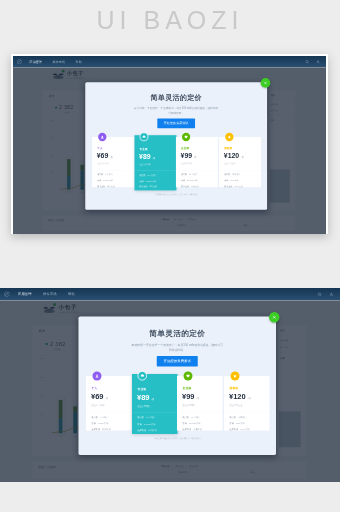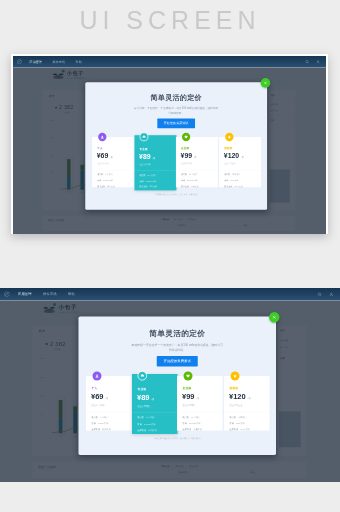--- a/index.html
+++ b/index.html
@@ -118,21 +118,21 @@
   .card.feat .c-tier,.card.feat .c-price,.card.feat .c-per{color:#fff;}
   .card.feat .c-sub{color:#cdeff1;}
   .card.feat .c-fk{color:#f0fbfb;}
   .card.feat .c-fv{color:#b9e9ec;}
 
   .m-foot{position:absolute;left:0;top:482px;width:790px;text-align:center;font-size:7.5px;color:#b0b8c4;}
 </style>
 </head>
 <body>
 
-<div class="page-title">UI SCREEN</div>
+<div class="page-title">UI BAOZI</div>
 
 <div class="shell" id="shell-top">
   <div class="screen-wrap" id="wrap-top">
       <div class="screen" style="transform: scale(0.230147);">
   <div class="navbar">
     <svg class="nav-logo" viewBox="0 0 24 24">
       <circle cx="12" cy="12" r="10" fill="none" stroke="#8ba2b6" stroke-width="1.6"></circle>
       <path d="M6 16 L17 7" stroke="#8ba2b6" stroke-width="2.4" stroke-linecap="round"></path>
     </svg>
     <div class="nav-items">

